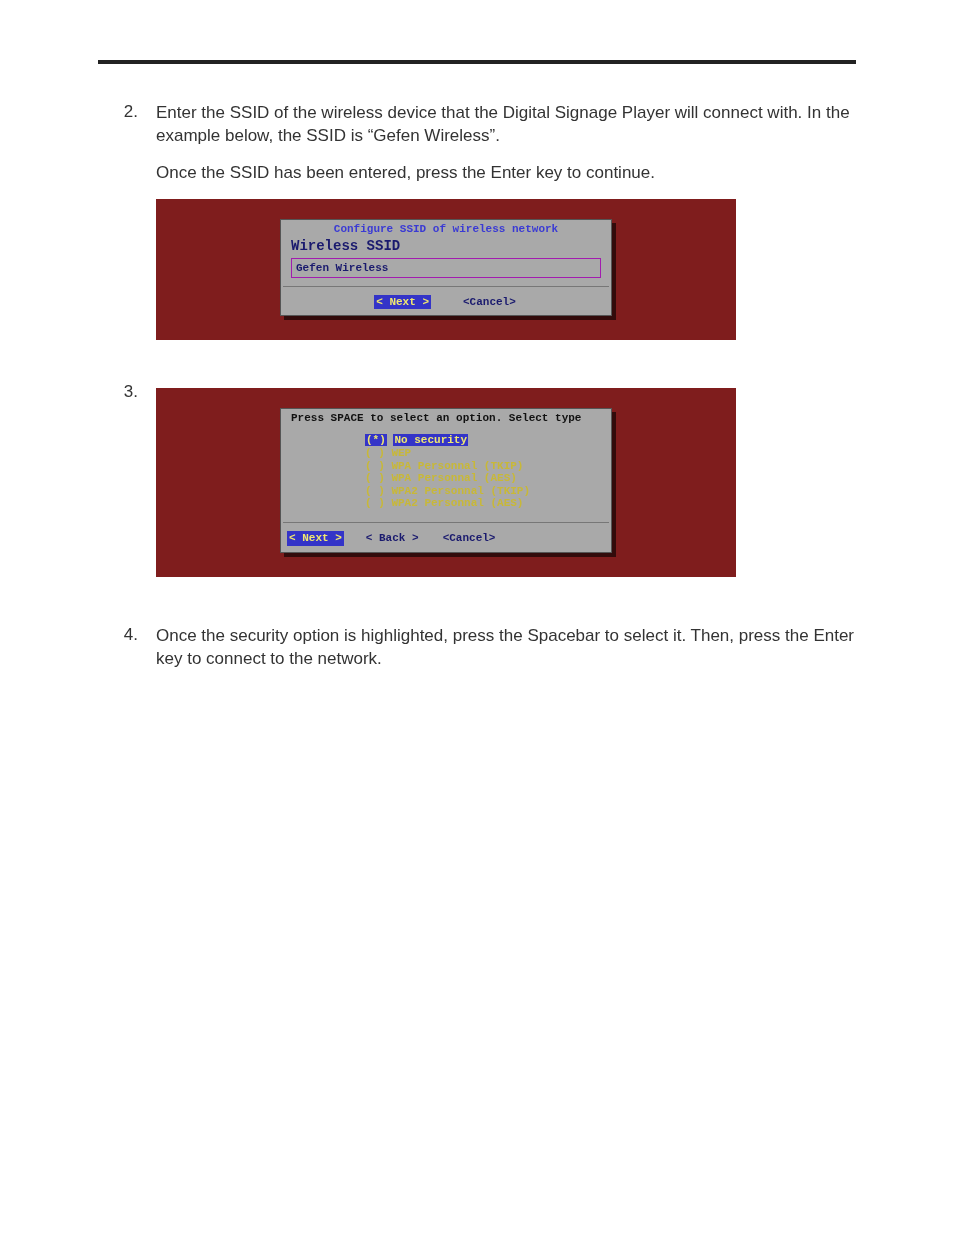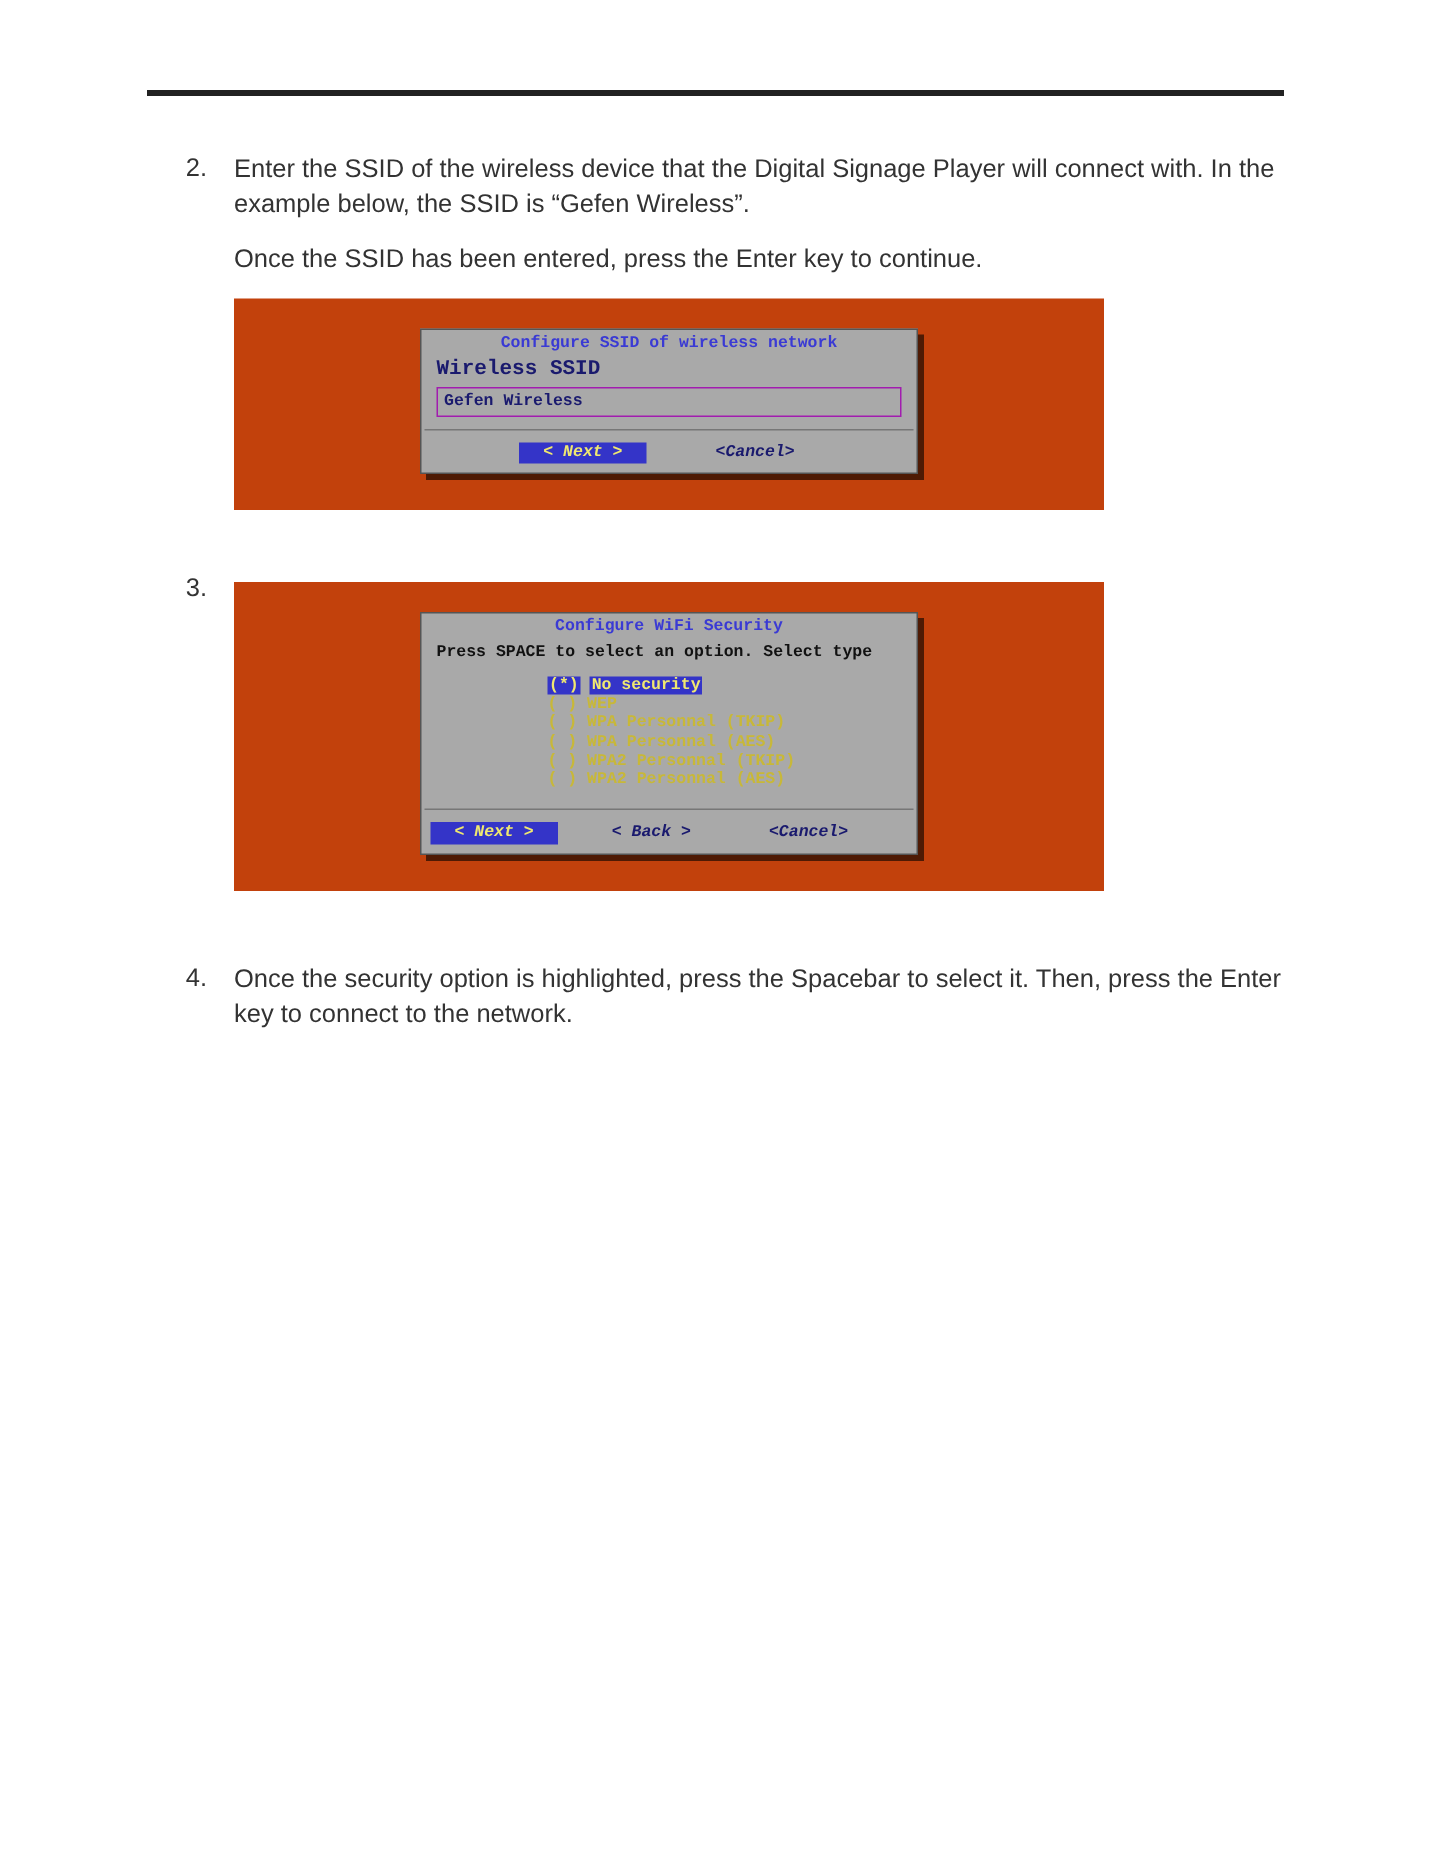--- a/index.html
+++ b/index.html
@@ -34,21 +34,21 @@
   }
   .step-body {
     flex: 1;
     font-size: 17px;
     line-height: 1.35;
     color: #333;
   }
   .step-body p { margin: 0 0 14px 0; }
   .screenshot {
     width: 580px;
-    background: #c2410c;
+    background: #7f1d1d;
     margin: 6px 0 22px 0;
     padding: 20px 0 24px 0;
     display: flex;
     justify-content: center;
   }
   .tui-dialog {
     width: 330px;
     background: #a9a9a9;
     border: 1px solid #555;
     font-family: "Courier New", monospace;
@@ -98,22 +98,21 @@
     padding: 4px 0 6px 0;
   }
   .tui-btnrow.three { gap: 20px; padding-left:6px; justify-content:flex-start; }
   .tui-btn {
     font-family: "Courier New", monospace;
     font-size: 11px;
     font-weight: bold;
     color: #1a1a6e;
     background: transparent;
     border: none;
-    padding: 0 16px;
-    font-style: italic;
+    padding: 0 2px;
   }
   .tui-btn.hl {
     background: #3434c8;
     color: #f0e870;
   }
   .tui-options {
     padding: 2px 10px 8px 48px;
   }
   .tui-opt {
     color: #c8b838;
@@ -167,21 +166,20 @@
       </div>
     </div>
   </div>
 
   <div class="step">
     <div class="step-num">3.</div>
     <div class="step-body">
 
       <div class="screenshot">
         <div class="tui-dialog wide">
-          <div class="tui-title">Configure WiFi Security</div>
           <div class="tui-text">Press SPACE to select an option.  Select type</div>
           <div class="tui-options">
 
           <div class="tui-opt"><span class="radio-sel">(*)</span> <span class="sel-label">No security</span></div>
               <div class="tui-opt"><span class="radio">( )</span> WEP</div>
               <div class="tui-opt"><span class="radio">( )</span> WPA Personnal (TKIP)</div>
               <div class="tui-opt"><span class="radio">( )</span> WPA Personnal (AES)</div>
               <div class="tui-opt"><span class="radio">( )</span> WPA2 Personnal (TKIP)</div>
               <div class="tui-opt"><span class="radio">( )</span> WPA2 Personnal (AES)</div>
             </div>

